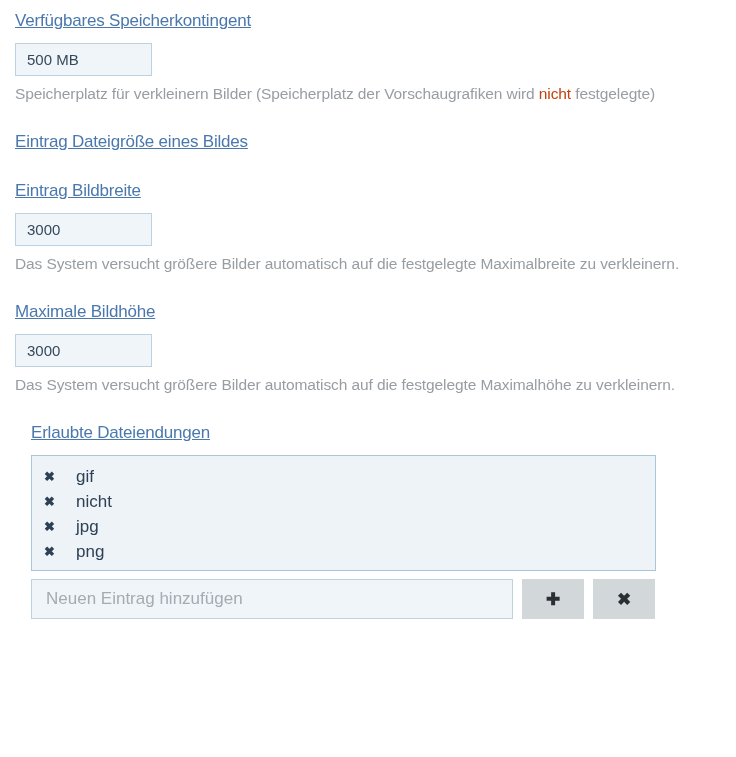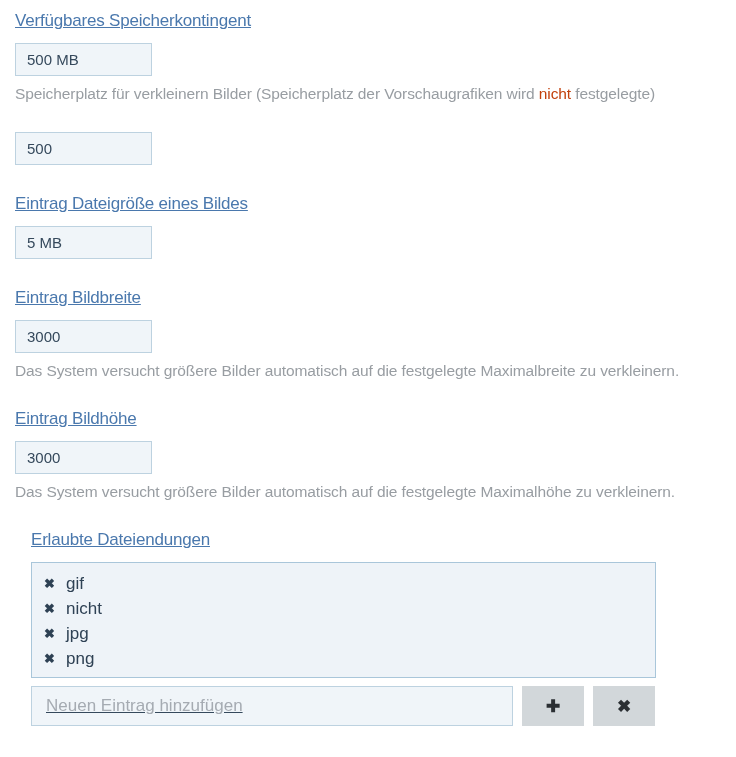--- a/index.html
+++ b/index.html
@@ -62,40 +62,39 @@
     color: #2e4154;
   }
   .remove-icon {
     font-size: 13px;
     font-weight: 700;
     color: #2e4154;
     width: 16px;
     cursor: pointer;
     flex: 0 0 auto;
   }
-  .item-label { margin-left: 6px; text-align: right; }
+  .item-label { margin-left: 16px; text-align: right; }
 
   .add-row {
     display: flex;
     align-items: center;
     width: 625px;
     margin-top: 8px;
   }
   .add-input {
     flex: 0 0 auto;
     width: 482px;
     height: 40px;
     background: #f0f5f9;
     border: 1px solid #bdd2e0;
     color: #35495c;
     font-family: "Liberation Sans", sans-serif;
     font-size: 17px;
     padding: 0 14px;
     outline: none;
-    text-decoration: underline;
   }
   .add-input::placeholder { color: #a5abb2; opacity: 1; }
   .icon-btn {
     width: 62px;
     height: 40px;
     margin-left: 9px;
     background: #d2d7da;
     border: none;
     color: #2b2f33;
     font-size: 17px;
@@ -113,36 +112,34 @@
 
 <div class="page">
 
   <section class="field">
     <h3 class="field-label">Verfügbares Speicherkontingent</h3>
     <input type="text" class="text-input" value="500 MB" style="">
     <p class="help"><span>Speicherplatz für verkleinern Bilder (Speicherplatz der Vorschaugrafiken wird </span><b>nicht</b><span> festgelegte)</span></p>
   </section>
 
   <section class="field">
-    <input type="text" class="text-input" value="500" style="">
   </section>
 
   <section class="field">
     <h3 class="field-label">Eintrag Dateigröße eines Bildes</h3>
-    <input type="text" class="text-input" value="5 MB" style="">
   </section>
 
   <section class="field">
     <h3 class="field-label">Eintrag Bildbreite</h3>
     <input type="text" class="text-input" value="3000" style="">
     <p class="help">Das System versucht größere Bilder automatisch auf die festgelegte Maximalbreite zu verkleinern.</p>
   </section>
 
   <section class="field">
-    <h3 class="field-label">Eintrag Bildhöhe</h3>
+    <h3 class="field-label">Maximale Bildhöhe</h3>
     <input type="text" class="text-input" value="3000" style="">
     <p class="help">Das System versucht größere Bilder automatisch auf die festgelegte Maximalhöhe zu verkleinern.</p>
   </section>
 
   <section class="field">
     <h3 class="field-label">Erlaubte Dateiendungen</h3>
 
     <ul class="listbox">
       <li class="list-item">
         <span class="remove-icon">✖</span>

